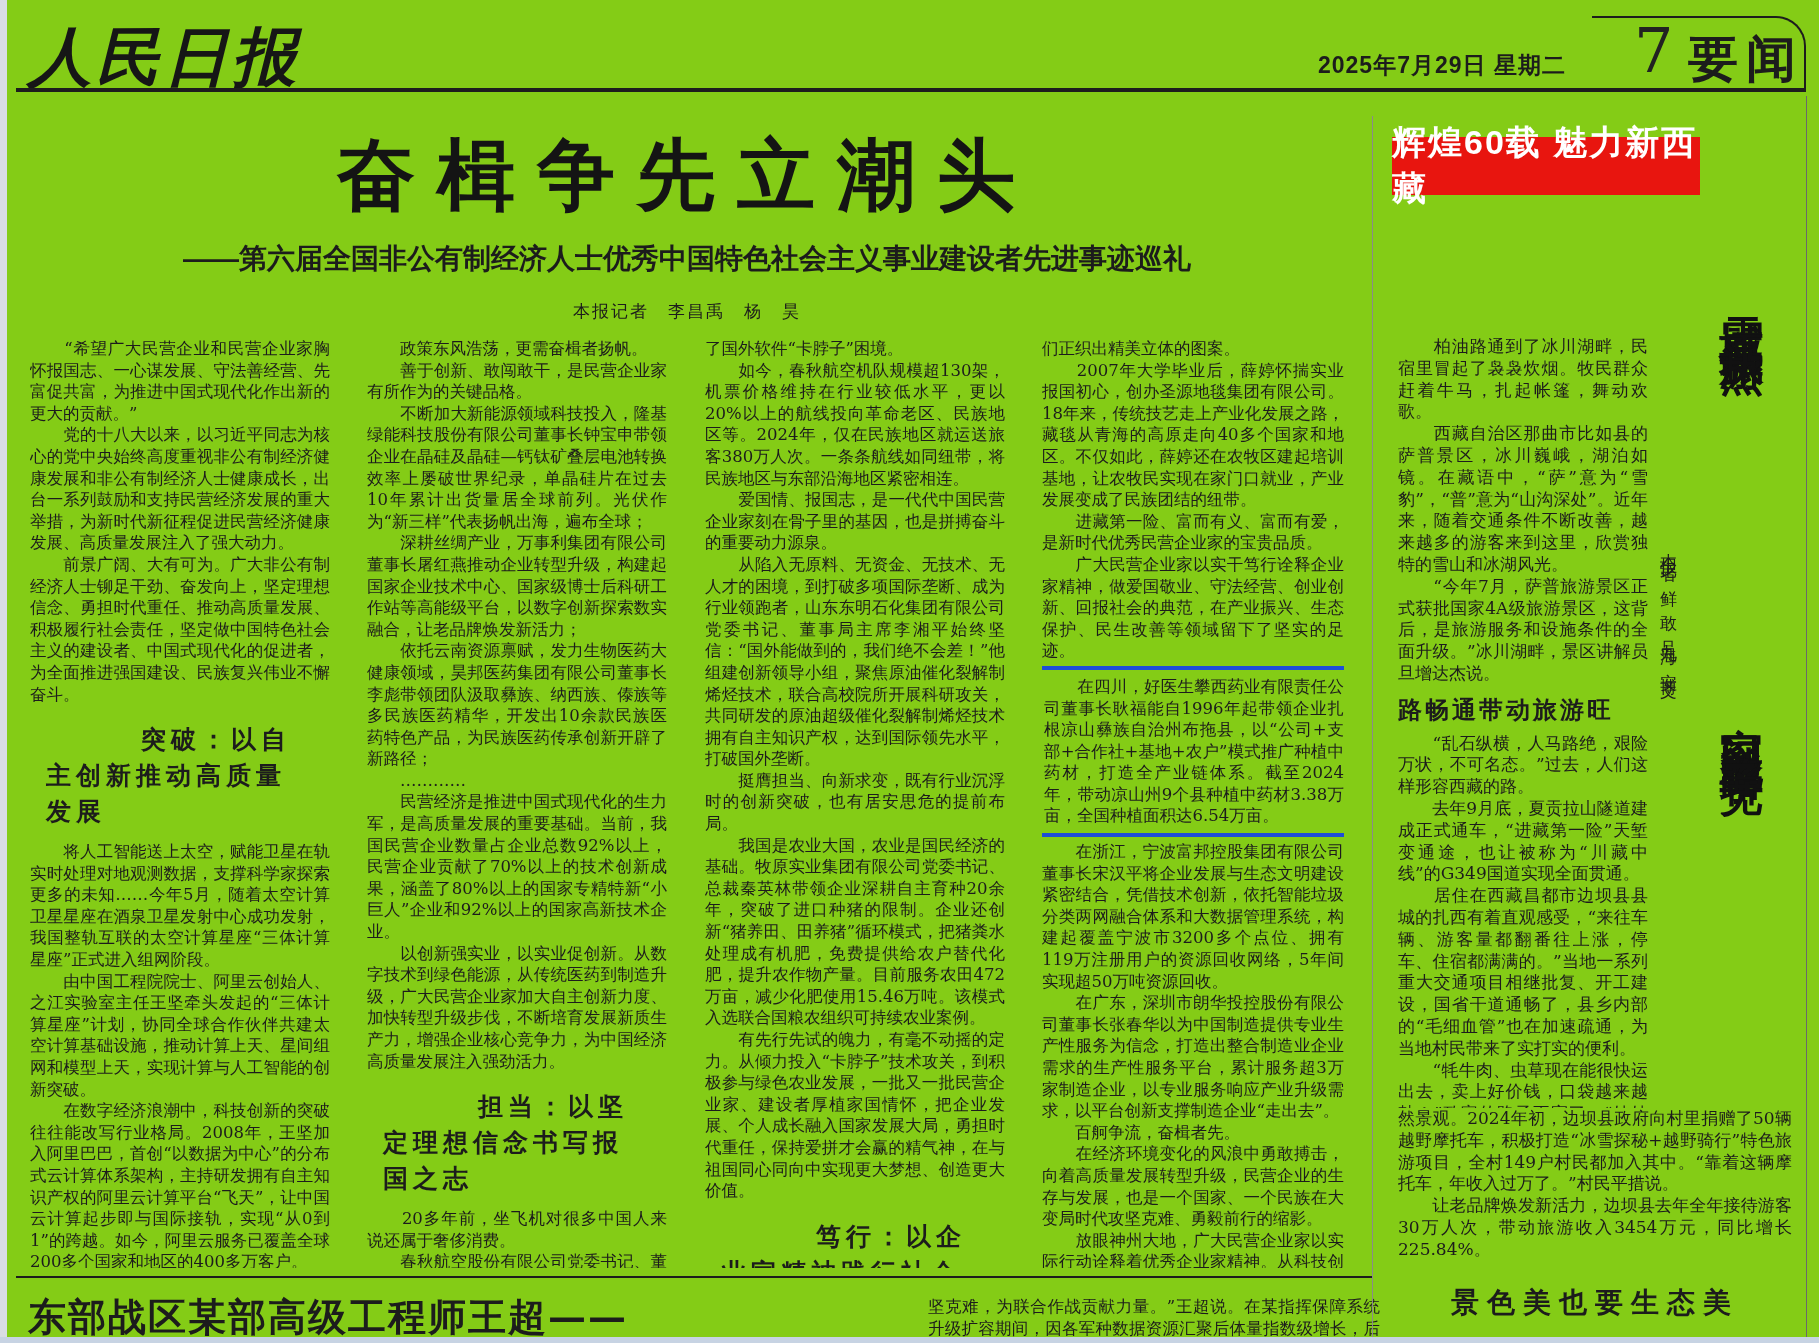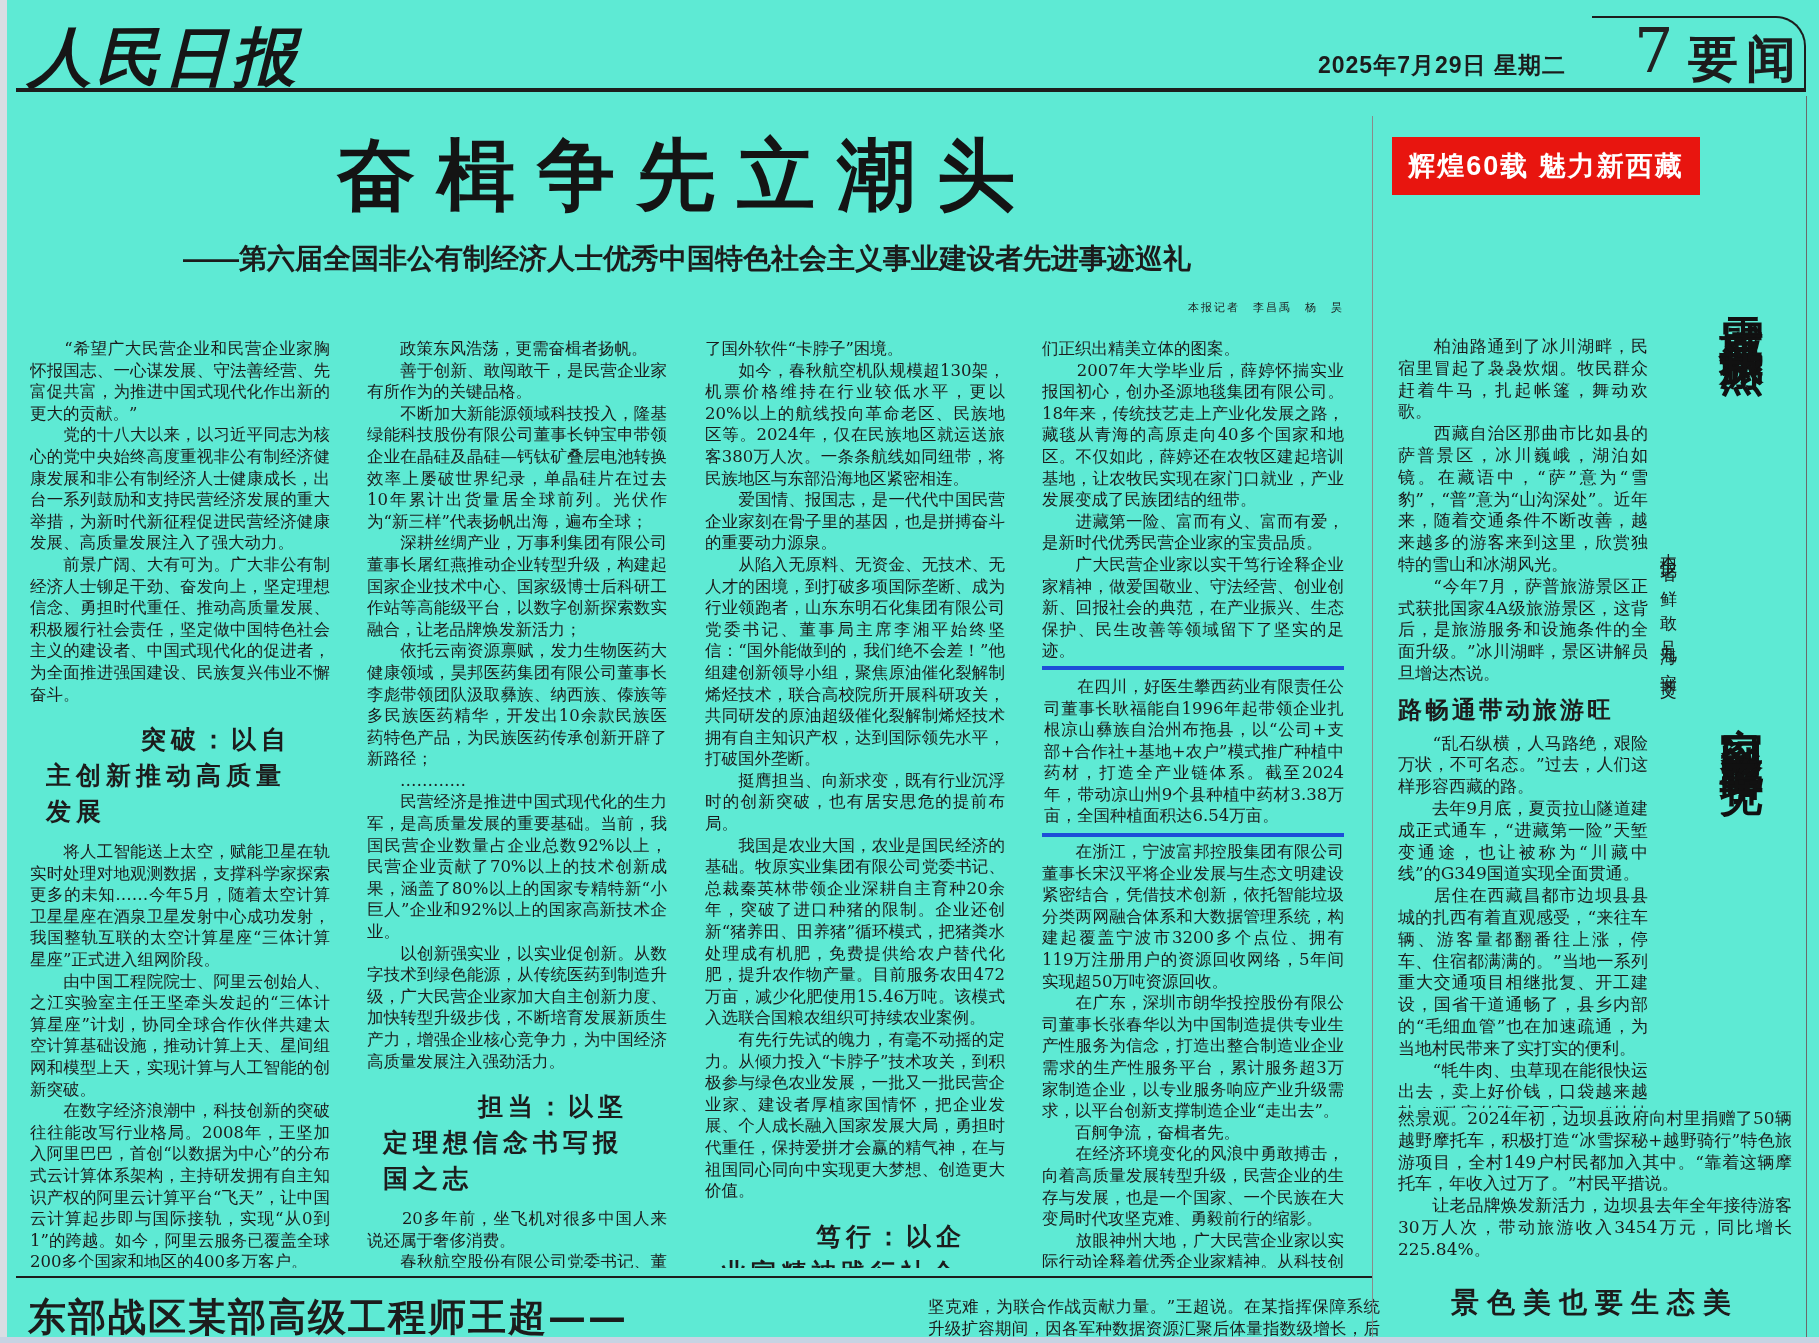--- a/index.html
+++ b/index.html
@@ -1,16 +1,16 @@
 <!DOCTYPE html>
 <html><head>
 <meta charset="utf-8">
 <style>
   html,body{margin:0;padding:0;background:#eceef2;}
-  .page{position:relative;width:1819px;height:1343px;background:#5eead4;overflow:hidden;
+  .page{position:relative;width:1819px;height:1343px;background:#84cc16;overflow:hidden;
         font-family:"DejaVu Serif","Liberation Serif",serif;color:#1c1c1c;}
   .abs{position:absolute;}
   
   .left-edge{left:0;top:0;width:7px;height:1343px;background:#d9dde3;}
   .bottom-edge{left:0;top:1337px;width:1819px;height:6px;background:#c7d3e3;}
   .right-border{left:1806px;top:96px;width:0;height:1241px;border-left:1.5px solid #6a6a6a;}
   
   .masthead{left:28px;top:14px;font-size:64px;font-weight:900;letter-spacing:4px;
             font-style:italic;font-family:"DejaVu Serif",serif;color:#161616;}
   .header-rule{left:16px;top:88px;width:1790px;height:4px;background:#1d1d1d;}
@@ -19,40 +19,40 @@
   .date-line{left:1318px;top:50px;font-size:23px;font-weight:bold;
              font-family:"Liberation Sans",sans-serif;letter-spacing:1px;}
   .page-no{left:1634px;top:14px;font-size:62px;font-family:"DejaVu Serif",serif;color:#222;}
   .section-name{left:1688px;top:26px;font-size:50px;font-weight:900;letter-spacing:8px;
                 font-family:"Liberation Sans",sans-serif;}
   
   .headline{left:30px;top:124px;width:1314px;text-align:center;font-size:78px;font-weight:900;
             letter-spacing:22px;font-family:"Liberation Sans",sans-serif;color:#141414;}
   .subtitle{left:30px;top:240px;width:1314px;text-align:center;font-size:28px;font-weight:bold;
             font-family:"Liberation Sans",sans-serif;}
-  .byline{left:30px;top:300px;width:1314px;text-align:right;font-size:11px;letter-spacing:2px;}
+  .byline{left:30px;top:300px;width:1314px;text-align:center;font-size:17px;letter-spacing:2px;}
   
   .col{top:338px;width:300px;height:930px;overflow:hidden;font-size:16.5px;line-height:21.6px;
        text-align:justify;}
   .col1{left:30px;} .col2{left:367px;} .col3{left:705px;} .col4{left:1042px;width:302px;}
   .p{margin:0;}
   .col-heading{font-family:"Liberation Sans",sans-serif;font-weight:bold;font-size:25px;
                line-height:36px;letter-spacing:5px;text-indent:3.8em;margin:16px 16px 12px;
                text-align:left;}
   .red-box{border:4px solid #1d4ed8;padding:6px 8px;margin:4px -12px 4px -10px;}
   
   .bottom-rule{left:16px;top:1276px;width:1356px;height:1.5px;background:#1d1d1d;}
   .bottom-headline{left:28px;top:1292px;font-size:38px;font-weight:900;letter-spacing:2px;
                    font-family:"DejaVu Serif",serif;}
   .bottom-teaser{left:928px;top:1296px;width:452px;height:46px;overflow:hidden;font-size:16.5px;
                  line-height:22px;text-align:justify;}
   
   .divider{left:1372px;top:116px;width:0;height:1221px;border-left:1px solid #8a8a8a;}
   .banner{left:1392px;top:137px;width:308px;height:58px;background:#e8150f;color:#ffffff;
-          display:flex;align-items:center;justify-content:center;font-size:27px;font-weight:900;
+          display:flex;align-items:center;justify-content:center;font-size:34px;font-weight:900;
           letter-spacing:2px;font-family:"Liberation Sans",sans-serif;}
   .tibet-col{left:1398px;top:336px;width:250px;height:772px;overflow:hidden;font-size:17px;
              line-height:21.8px;text-align:justify;}
   .tibet-subhead{font-family:"Liberation Sans",sans-serif;font-weight:bold;font-size:24px;
                  letter-spacing:3px;text-align:left;text-indent:0;margin:14px 0 12px;}
   .tibet-wide{left:1398px;top:1108px;width:394px;height:170px;overflow:hidden;font-size:17px;
               line-height:21.8px;text-align:justify;}
   .tibet-subhead2{left:1398px;top:1284px;width:394px;text-align:center;font-size:28px;
                   font-weight:900;letter-spacing:8px;font-family:"Liberation Sans",sans-serif;}
   .vert{writing-mode:vertical-rl;text-orientation:upright;}

